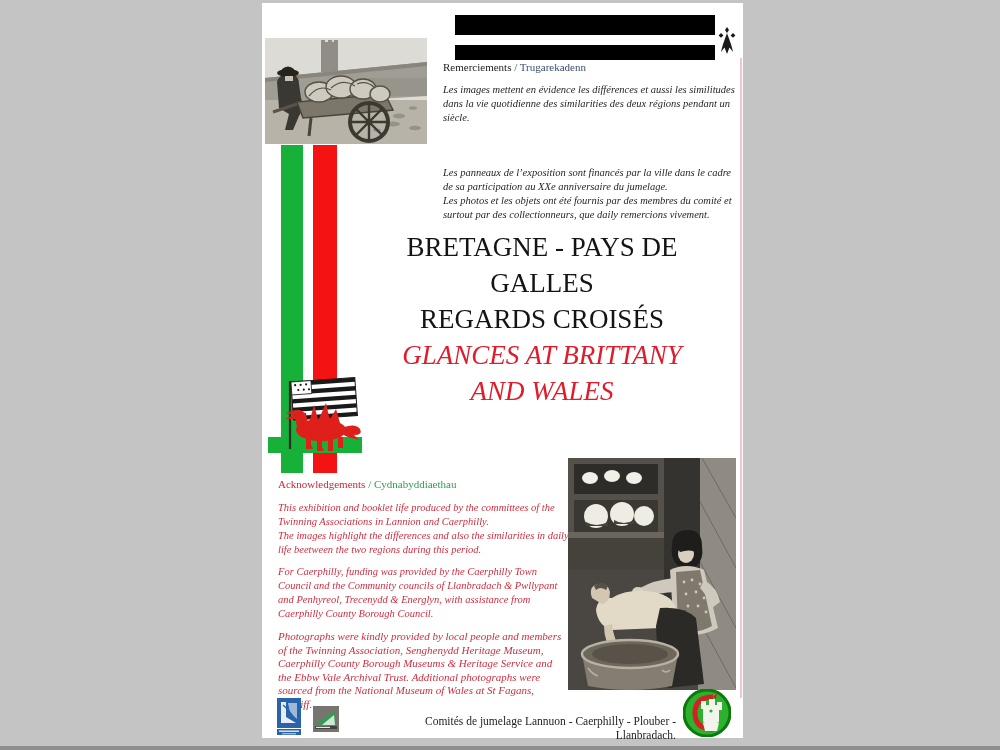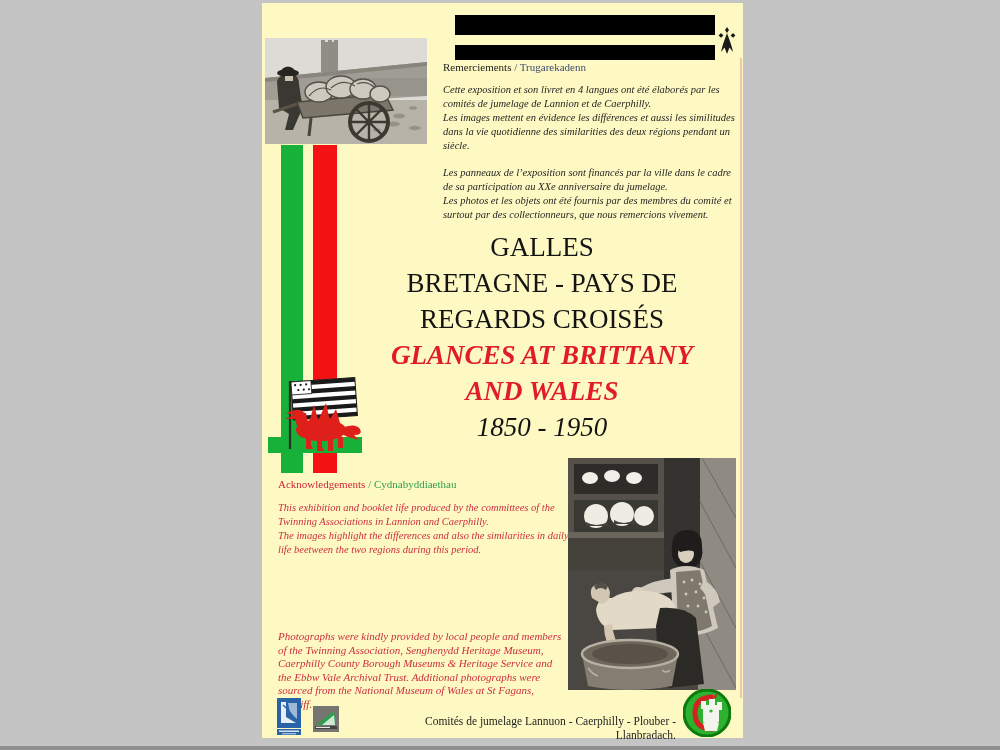--- a/index.html
+++ b/index.html
@@ -2,21 +2,21 @@
 <html><head>
 <meta charset="utf-8">
 <style>
   html,body{margin:0;padding:0;}
   body{
     width:1000px;height:750px;position:relative;overflow:hidden;
     background:#c4c4c4;
     font-family:"Liberation Serif","DejaVu Serif",serif;
   }
   .bottom-strip{position:absolute;left:0;top:746px;width:1000px;height:4px;background:#8f8f8f;}
-  .page{position:absolute;left:262px;top:3px;width:481px;height:735px;background:#fef9c3;}
+  .page{position:absolute;left:262px;top:3px;width:481px;height:735px;background:#ffffff;}
   .scan-line{position:absolute;left:478px;top:58px;width:2px;height:640px;background:rgba(226,150,168,.55);}
 
   .abs{position:absolute;}
 
   
   .photo1{left:3px;top:35px;width:162px;height:106px;}
   .photo2{left:306px;top:455px;width:168px;height:232px;}
 
   
   .bar1{left:193px;top:12px;width:260px;height:20px;background:#000;}
@@ -37,21 +37,21 @@
   .en{color:#cd2f3f;}
   .p-fr1{left:181px;top:80px;width:300px;}
   .p-fr2{left:181px;top:163px;width:300px;}
   .p-en1{left:16px;top:498px;width:292px;}
   .p-en2{left:16px;top:562px;width:288px;}
   .p-en3{left:16px;top:627px;width:290px;font-size:11px;line-height:13.5px;}
 
   
   .title-block{left:78px;top:226px;width:404px;text-align:center;}
   .title-line{font-size:27px;line-height:36px;color:#141414;}
-  .title-red{color:#e01b2c;font-style:italic;font-weight:bold;}
+  .title-red{color:#e01b2c;font-style:italic;}
   .title-italic{font-style:italic;}
 
   
   .stripe-green{left:19px;top:142px;width:22px;height:328px;background:#17b038;}
   .stripe-red{left:51px;top:142px;width:24px;height:328px;background:#f41212;}
 
   
   .flagart{left:2px;top:372px;width:108px;height:80px;}
 
   
@@ -124,35 +124,33 @@
       <path d="M15,10 L17.4,12.4 L15,14.8 L12.6,12.4 Z"></path>
       <path d="M9,10 C7,16 5,20 3,29 L6.5,24.5 L9,31 L11.5,24.5 L15,29 C13,20 11,16 9,10 Z"></path>
     </g>
   </svg>
 
   <div class="abs heading h-rem">
     <span>Remerciements</span><span class="c-blue"> / </span><span class="c-blue">Trugarekadenn</span>
   </div>
 
   <div class="abs para fr p-fr1">
-    <div>Cette exposition et son livret en 4 langues ont été élaborés par les comités de jumelage de Lannion et de Caerphilly.</div>
     <div>Les images mettent en évidence les différences et aussi les similitudes dans la vie quotidienne des similarities des deux régions pendant un siècle.</div>
   </div>
   <div class="abs para fr p-fr2">
     <div>Les panneaux de l’exposition sont financés par la ville dans le cadre de sa participation au XXe anniversaire du jumelage.</div>
-    <div>Les photos et les objets ont été fournis par des membres du comité et surtout par des collectionneurs, que nous remercions vivement.</div>
+    <div>Les photos et les objets ont été fournis par des membres du comité et surtout par des collectionneurs, que daily remercions vivement.</div>
   </div>
 
   <div class="abs title-block">
+    <div class="title-line">BRETAGNE - PAYS DE</div>
     <div class="title-line">GALLES</div>
-    <div class="title-line">BRETAGNE - PAYS DE</div>
     <div class="title-line">REGARDS CROISÉS</div>
     <div class="title-line title-red">GLANCES AT BRITTANY</div>
     <div class="title-line title-red">AND WALES</div>
-    <div class="title-line title-italic">1850 - 1950</div>
   </div>
 
   <div class="abs stripe-green"></div>
   <div class="abs stripe-red"></div>
 
   <svg class="abs flagart" viewBox="0 0 108 80">
     <rect x="4" y="62" width="94" height="16" fill="#17b038"></rect>
     <line x1="26" y1="6" x2="26" y2="74" stroke="#2a2a2a" stroke-width="2.2"></line>
     <g transform="rotate(-4 27 8)">
       <rect x="27" y="7" width="64" height="38" fill="#fff" stroke="#1a1a1a" stroke-width="1"></rect>
@@ -192,20 +190,21 @@
   </svg>
 
   <div class="abs heading h-ack">
     <span class="c-red">Acknowledgements</span><span class="c-green"> / </span><span class="c-green">Cydnabyddiaethau</span>
   </div>
 
   <div class="abs para en p-en1">
     <div>This exhibition and booklet life produced by the committees of the Twinning Associations in Lannion and Caerphilly.</div>
     <div>The images highlight the differences and also the similarities in daily life beetween the two regions during this period.</div>
   </div>
+  <div class="abs para en p-en2">For Caerphilly, funding was provided by the Caerphilly Town Council and the Community councils of Llanbradach &amp; Pwllypant and Penhyreol, Trecenydd &amp; Energlyn, with assistance from Caerphilly County Borough Council.</div>
   <div class="abs para en p-en3">Photographs were kindly provided by local people  and members of the Twinning Association, Senghenydd Heritage Museum, Caerphilly County Borough Museums &amp; Heritage Service and the Ebbw Vale Archival Trust. Additional photographs were sourced from the National Museum of Wales at St Fagans, Cardiff.</div>
 
   <svg class="abs photo2" viewBox="0 0 168 232">
     <rect width="168" height="232" fill="#4a4742"></rect>
     <rect x="130" width="38" height="232" fill="#8f8b82"></rect>
     <g stroke="#6f6b62" stroke-width="1">
       <line x1="134" y1="0" x2="168" y2="60"></line>
         <line x1="130" y1="40" x2="168" y2="110"></line>
       <line x1="130" y1="100" x2="168" y2="170"></line>
         <line x1="130" y1="160" x2="168" y2="230"></line>

